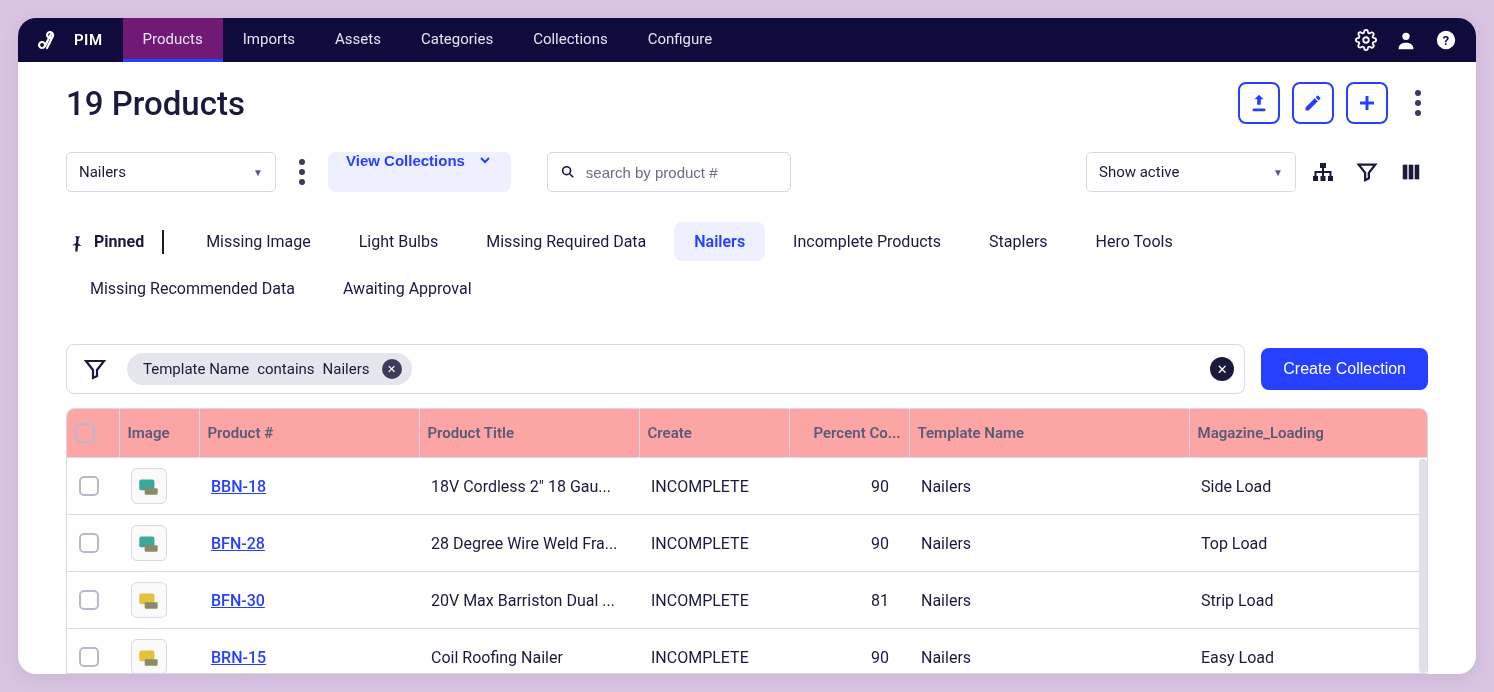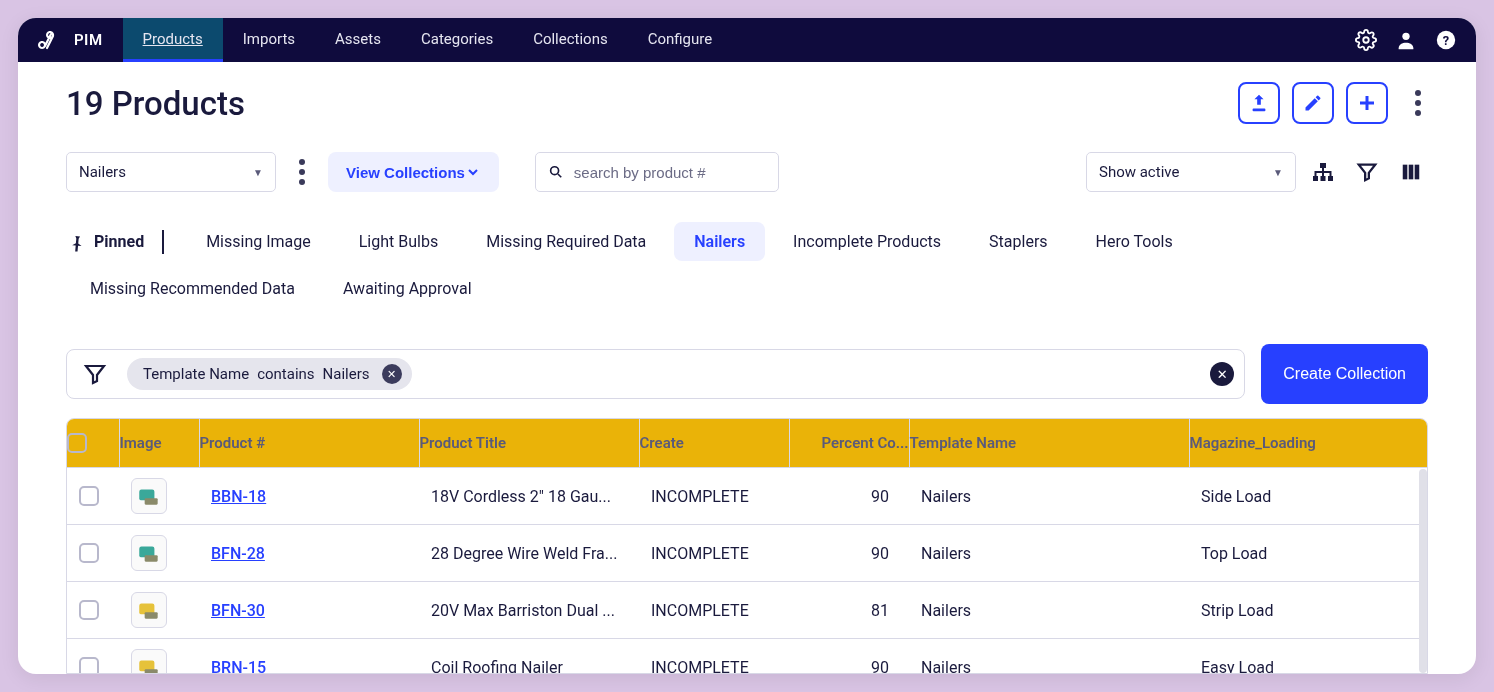--- a/index.html
+++ b/index.html
@@ -59,23 +59,22 @@
     padding: 0 20px;
     display: flex;
     align-items: center;
     color: #e5e5f0;
     font-size: 15px;
     cursor: pointer;
     height: 100%;
     border-bottom: 3px solid transparent;
   }
   .nav-item.active {
-    background: #0c4a6e;
+    background: #701a75;
     border-bottom-color: var(--blue);
-    text-decoration: underline;
   }
   .nav-spacer { flex: 1; }
   .nav-icon {
     width: 40px;
     height: 44px;
     display: flex;
     align-items: center;
     justify-content: center;
     cursor: pointer;
     color: #fff;
@@ -149,21 +148,21 @@
   .select-box .caret { margin-left: auto; color: var(--gray); font-size: 10px;}
   .select-cat { min-width: 210px; }
   .select-active { min-width: 210px; }
   .view-collections {
     background: #eef0ff;
     border: none;
     border-radius: 8px;
     padding: 0 18px;
     height: 40px;
     display: flex;
-    align-items: center;
+    gap: 12px;
     color: var(--blue);
     font-weight: 600;
     font-size: 15px;
     cursor: pointer;
   }
   .search-box {
     border: 1px solid var(--border);
     border-radius: 5px;
     background: #fff;
     height: 40px;
@@ -264,43 +263,43 @@
     background: #1a1a3d; color: #fff;
     display: flex; align-items: center; justify-content: center;
     font-size: 13px; cursor: pointer;
   }
   .create-btn {
     background: var(--blue);
     color: #fff;
     border: none;
     border-radius: 8px;
     padding: 0 22px;
-    height: 60px;
+    height: 42px;
     font-size: 16px;
     font-weight: 500;
     cursor: pointer;
   }
   
   .table-wrap {
     border: 1px solid var(--border);
     border-radius: 8px 8px 0 0;
     flex: 1;
     overflow: hidden;
     position: relative;
   }
   table { width: 100%; border-collapse: collapse; }
   thead th {
     text-align: left;
     font-weight: 600;
     font-size: 15px;
     color: var(--gray);
-    padding: 14px 0;
+    padding: 14px 8px;
     border-bottom: 1px solid var(--border);
     border-right: 1px solid var(--border);
-    background: #eab308;
+    background: #fca5a5;
     white-space: nowrap;
   }
   thead th:last-child { border-right: none; }
   tbody td {
     padding: 10px 12px;
     border-bottom: 1px solid var(--border);
     font-size: 16px;
     color: var(--text);
     white-space: nowrap;
     overflow: hidden;

